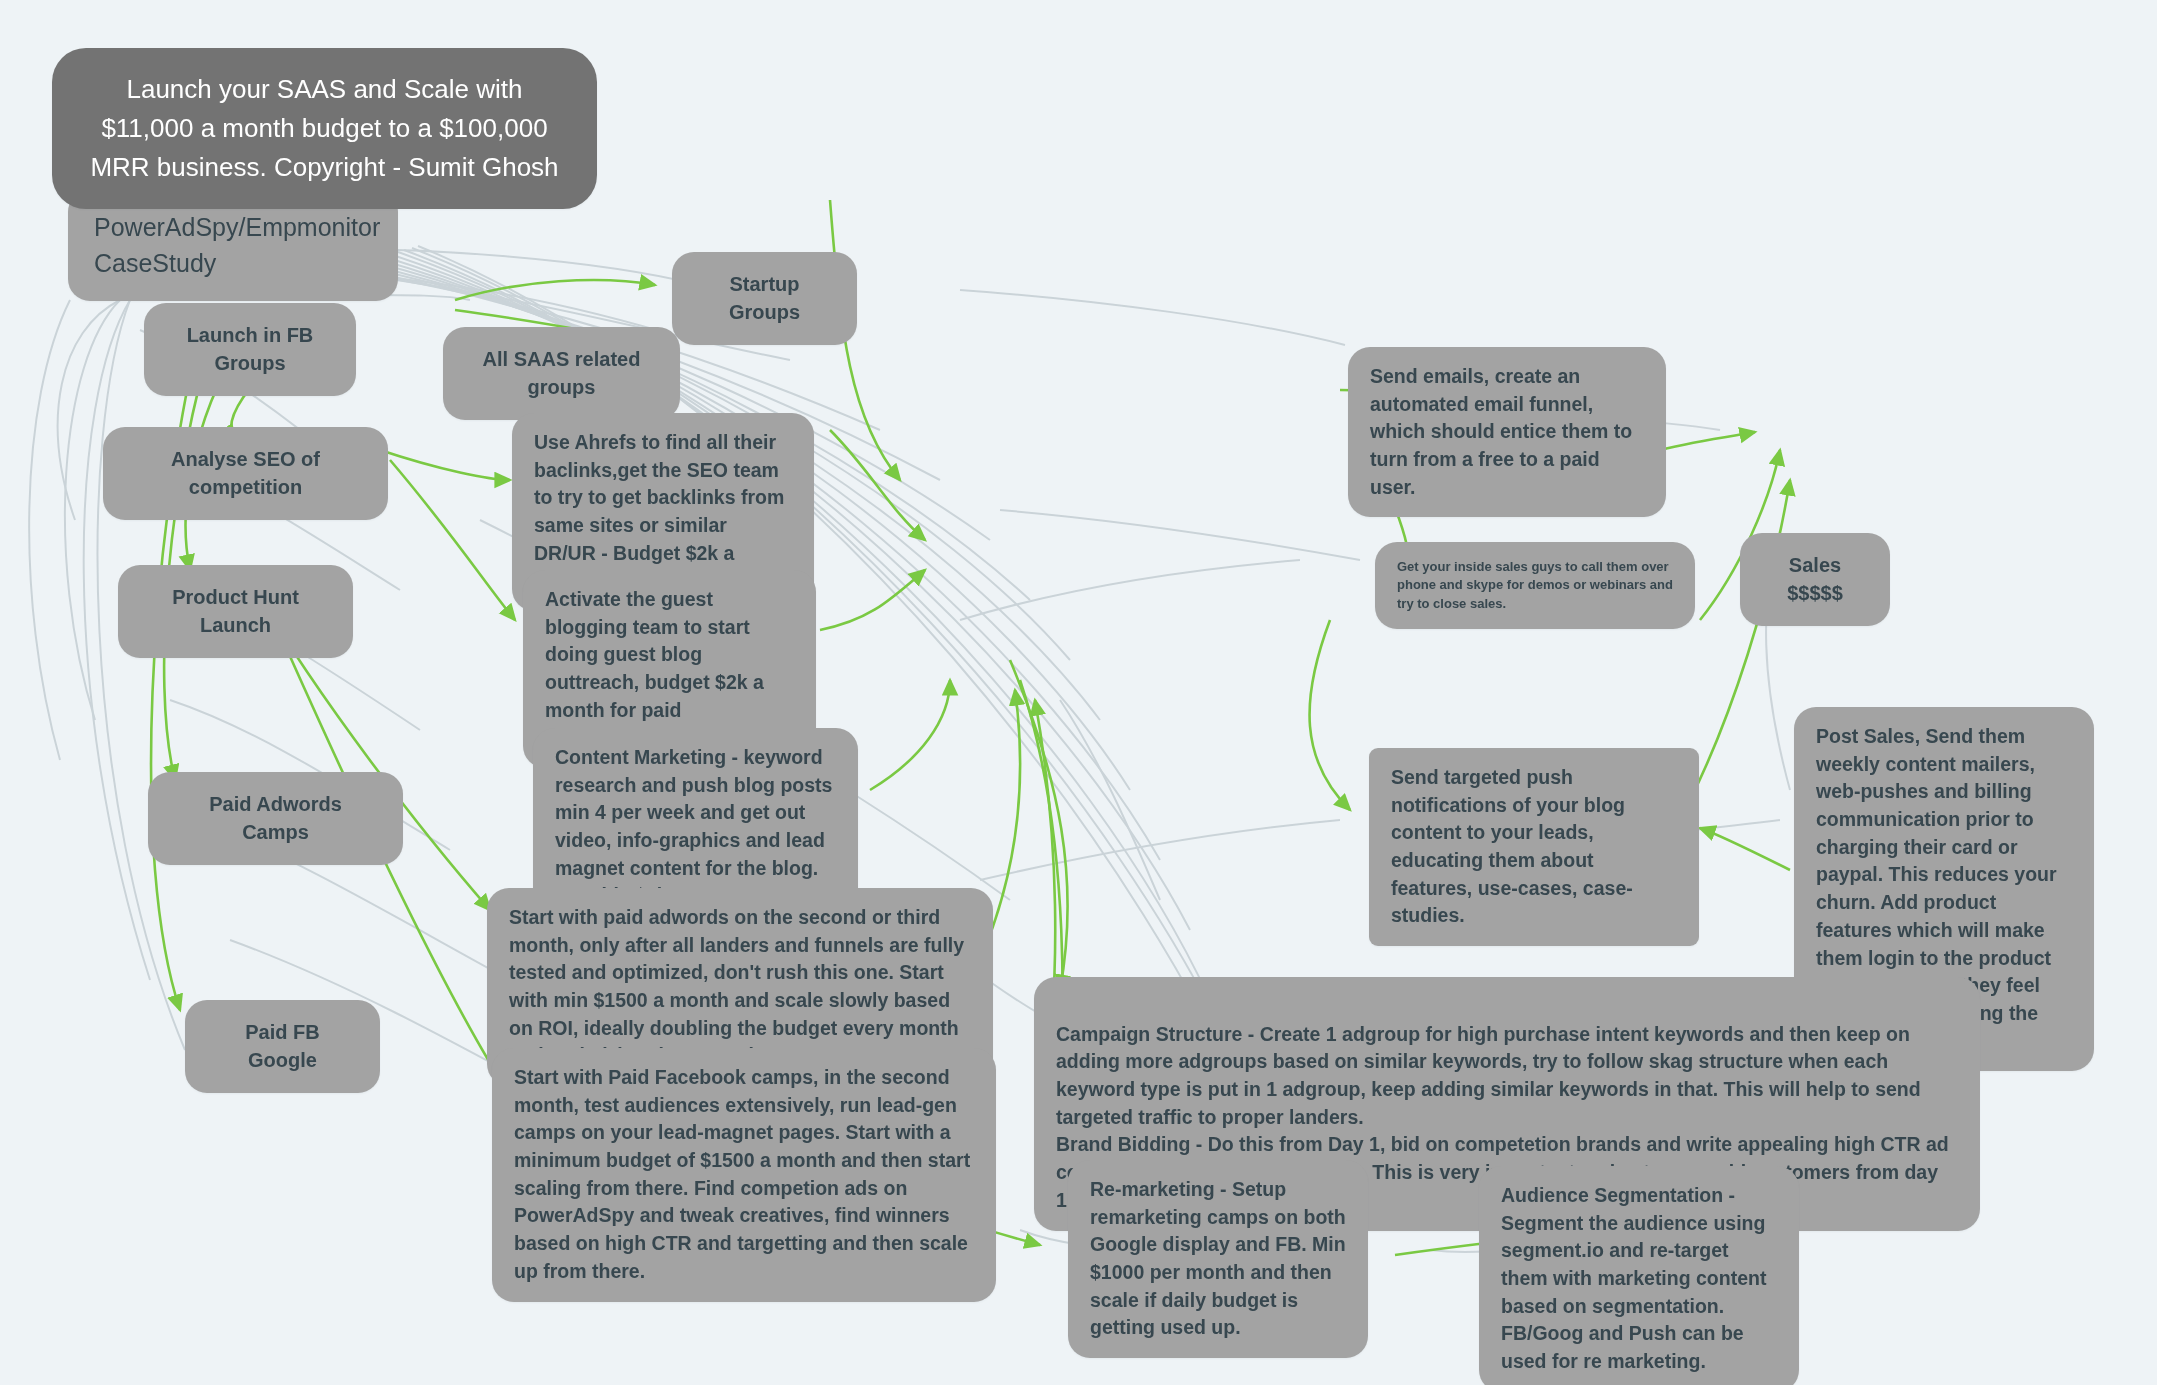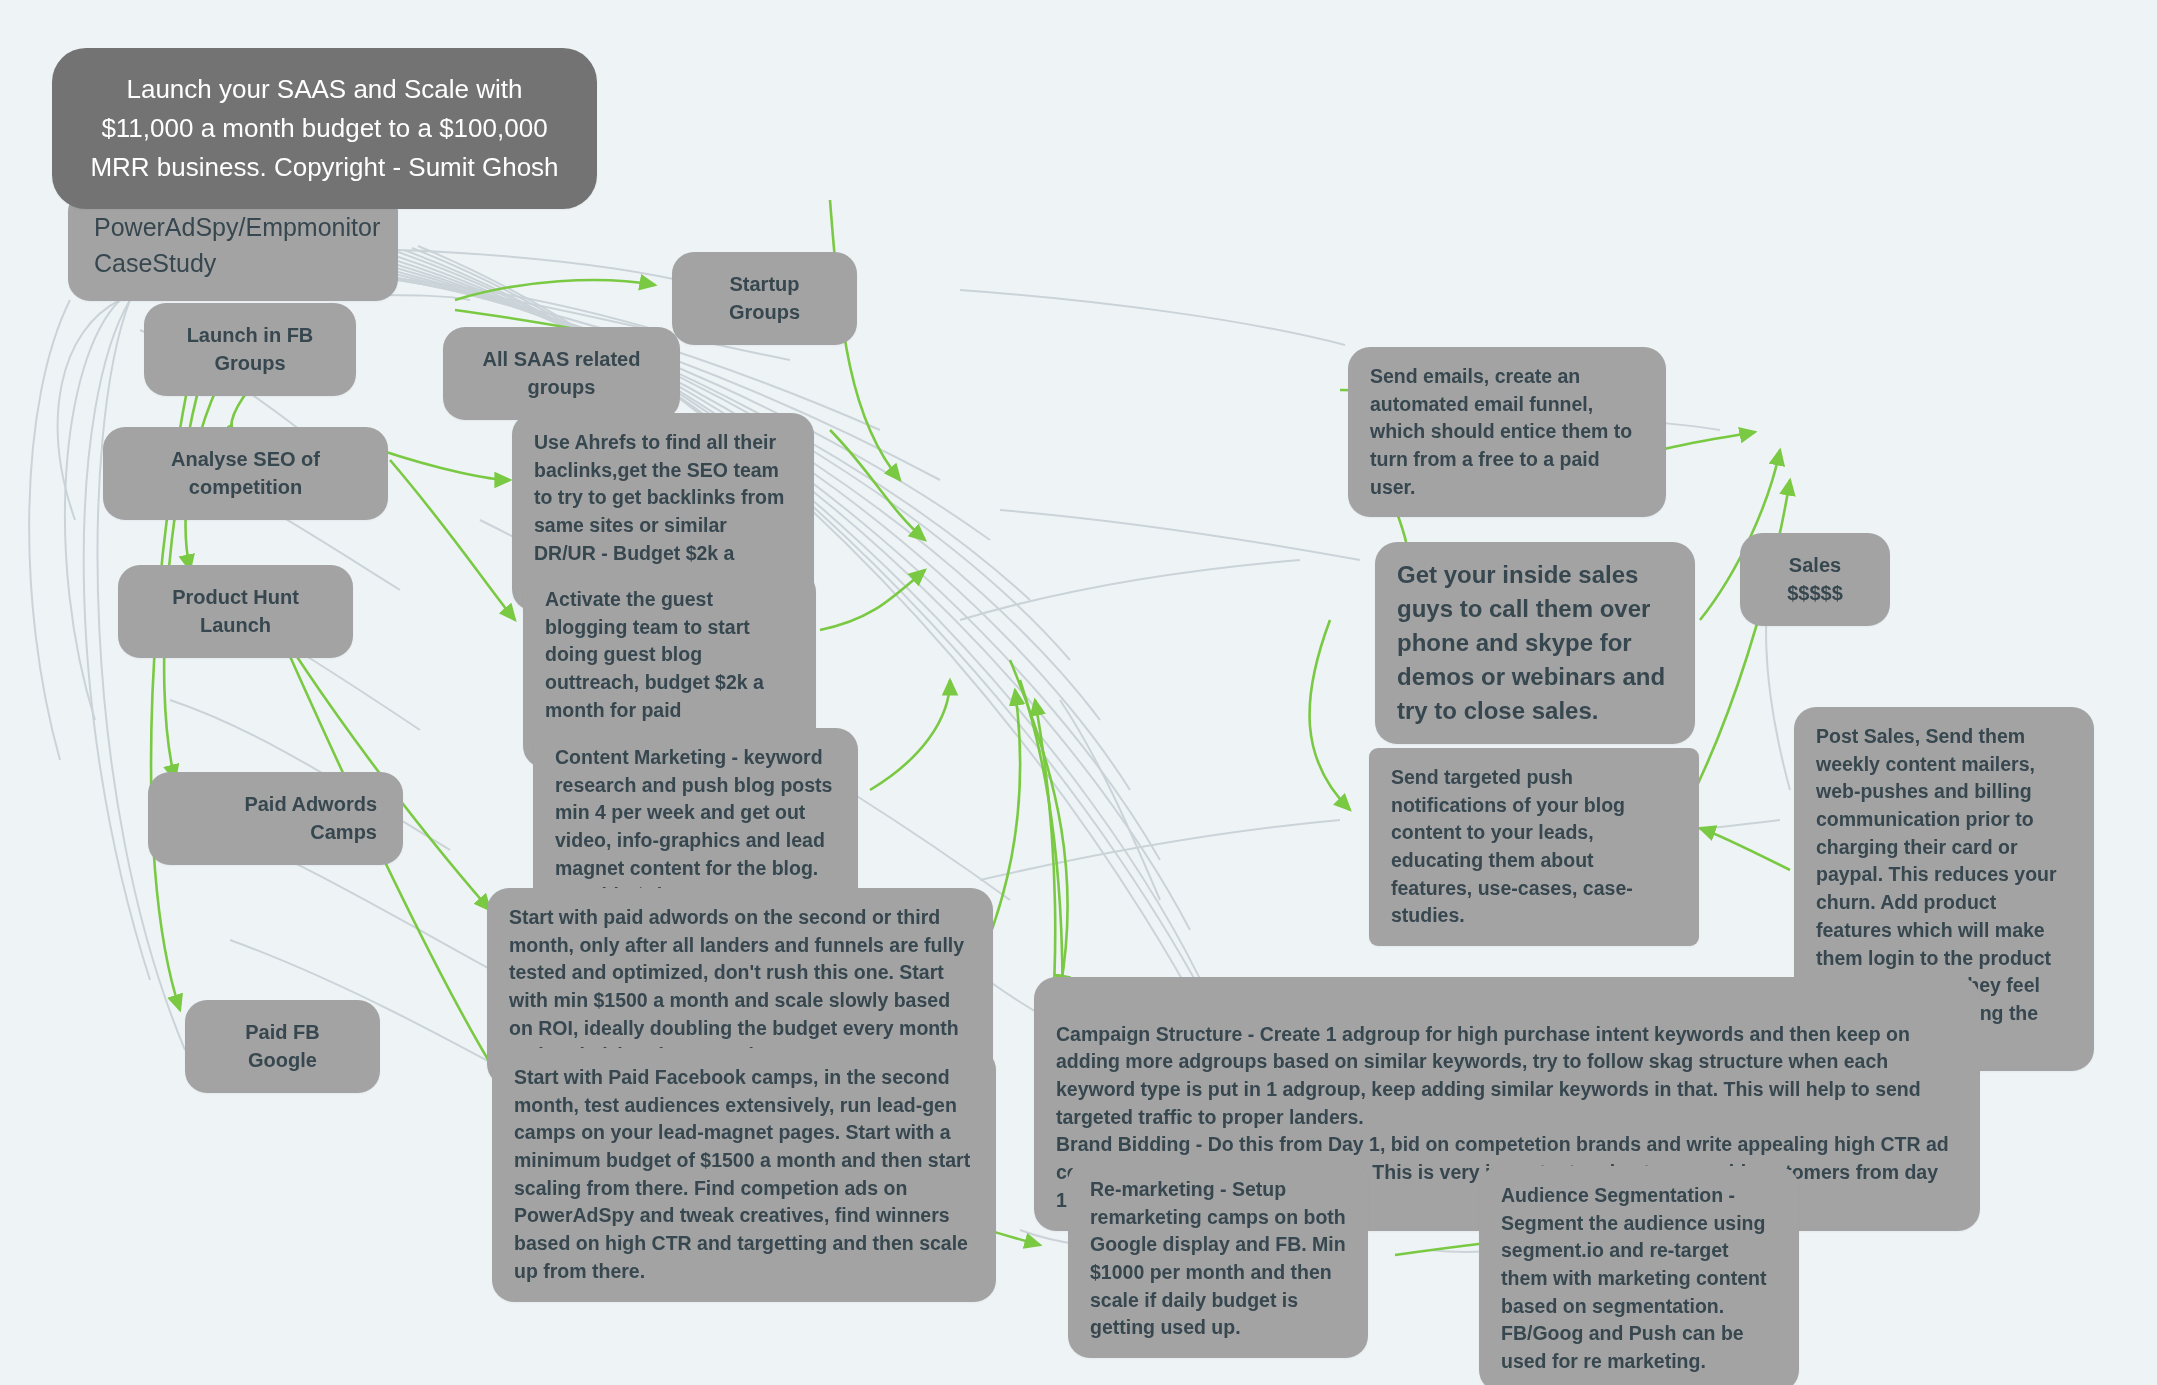--- a/index.html
+++ b/index.html
@@ -161,21 +161,21 @@
   </div>
 
   <div class="node bold" style="left:523px; top:570px; width:293px; font-size:19.5px;">
     <span>Activate the guest blogging team to start doing guest blog outtreach, budget $2k a month for paid placements.</span>
   </div>
 
   <div class="node bold compact" style="left:118px; top:565px; width:235px; font-size:20px; text-align:center;">
     <span>Product Hunt Launch</span>
   </div>
 
-  <div class="node bold compact" style="left:148px; top:772px; width:255px; font-size:20px; text-align:right;">
+  <div class="node bold compact" style="left:148px; top:772px; width:255px; font-size:20px; text-align:center;">
     <span>Paid Adwords Camps</span>
   </div>
 
   <div class="node bold compact" style="left:185px; top:1000px; width:195px; font-size:20px; text-align:center;">
     <span>Paid FB Google</span>
   </div>
 
   <div class="node bold" style="left:533px; top:728px; width:325px; font-size:19.5px;">
     <span>Content Marketing - keyword research and push blog posts min 4 per week and get out video, info-graphics and lead magnet content for the blog. Monthly $2k.</span>
   </div>
@@ -186,21 +186,21 @@
 
   <div class="node bold" style="left:492px; top:1048px; width:504px; font-size:19.5px;">
     <span>Start with Paid Facebook camps,  in the second month, test audiences extensively, run lead-gen camps on your lead-magnet pages. Start with a minimum budget of $1500 a month and then start scaling from there. Find competion ads on PowerAdSpy and tweak creatives, find winners based on high CTR and targetting and then scale up from there.</span>
   </div>
 
 
   <div class="node bold" style="left:1348px; top:347px; width:318px; font-size:19.5px;">
     <span>Send emails, create an automated email funnel, which should entice them to turn from a free to a paid user.</span>
   </div>
 
-  <div class="node bold" style="left:1375px; top:542px; width:320px; font-size:24px;">
+  <div class="node bold" style="left:1375px; top:542px; width:320px; font-size:13px;">
     <span>Get your inside sales guys to call them over phone and skype for demos or webinars and try to close sales.</span>
   </div>
 
   <div class="node bold" style="left:1369px; top:748px; width:330px; font-size:19.5px;border-radius:9px;">
     <span>Send targeted push notifications of your blog content to your leads, educating them about features, use-cases, case-studies.</span>
   </div>
 
   <div class="node bold compact" style="left:1740px; top:533px; width:150px; font-size:20px; text-align:center;">
     <span>Sales $$$$$</span>
   </div>

